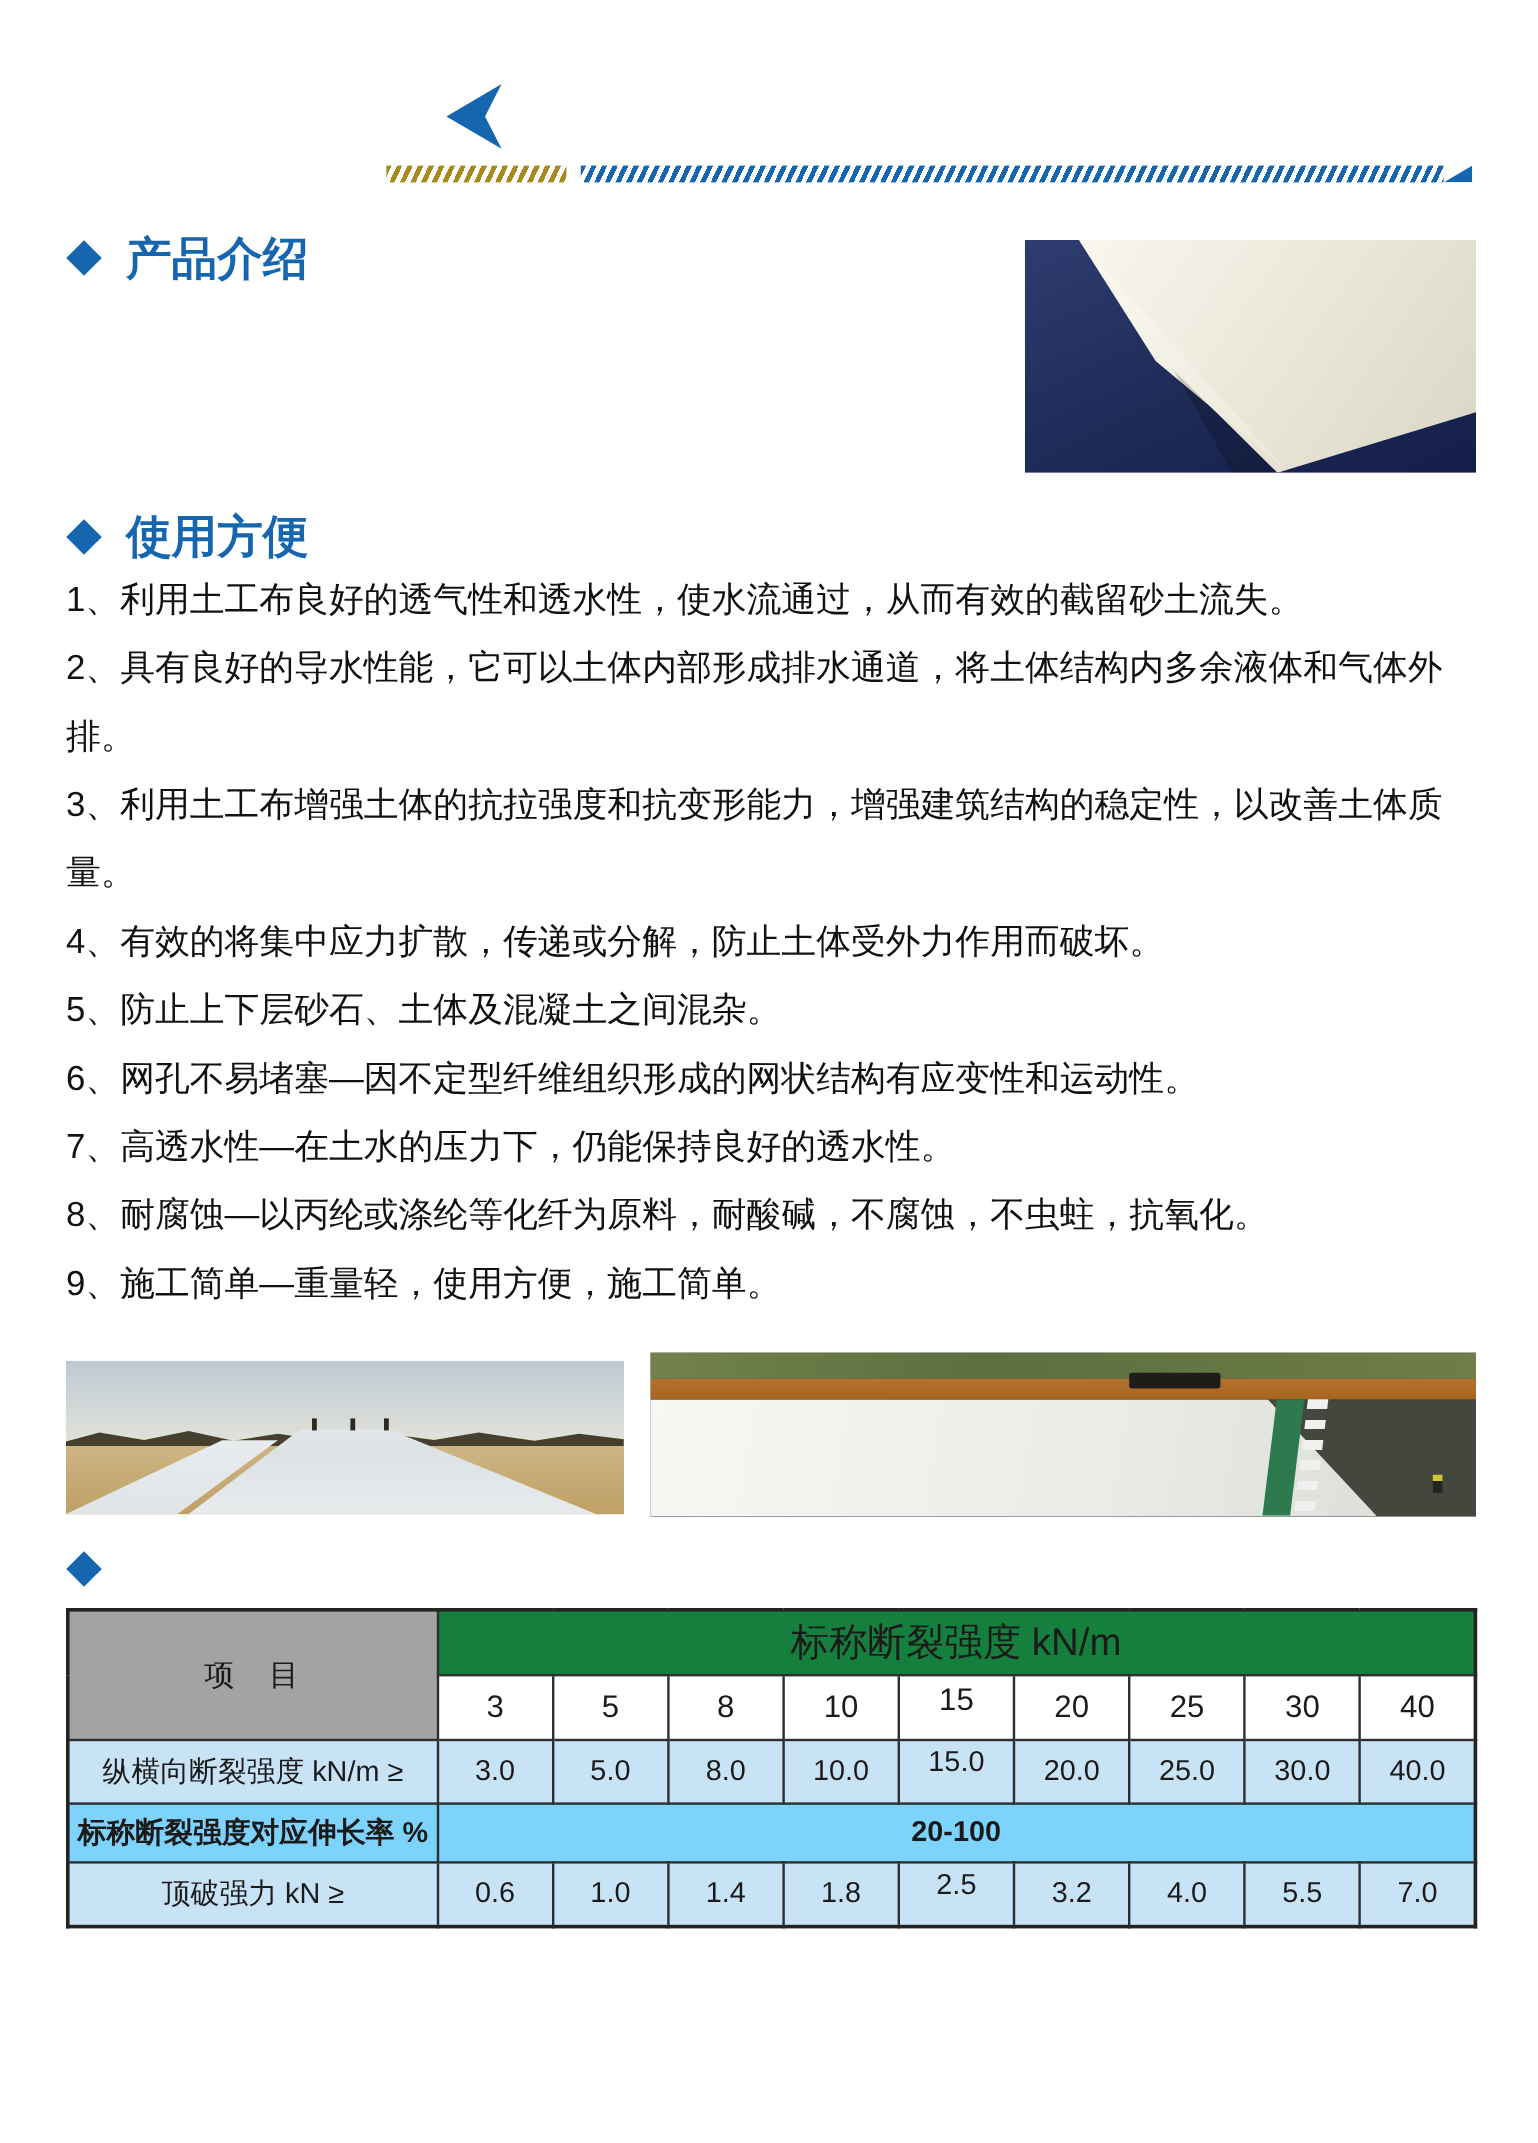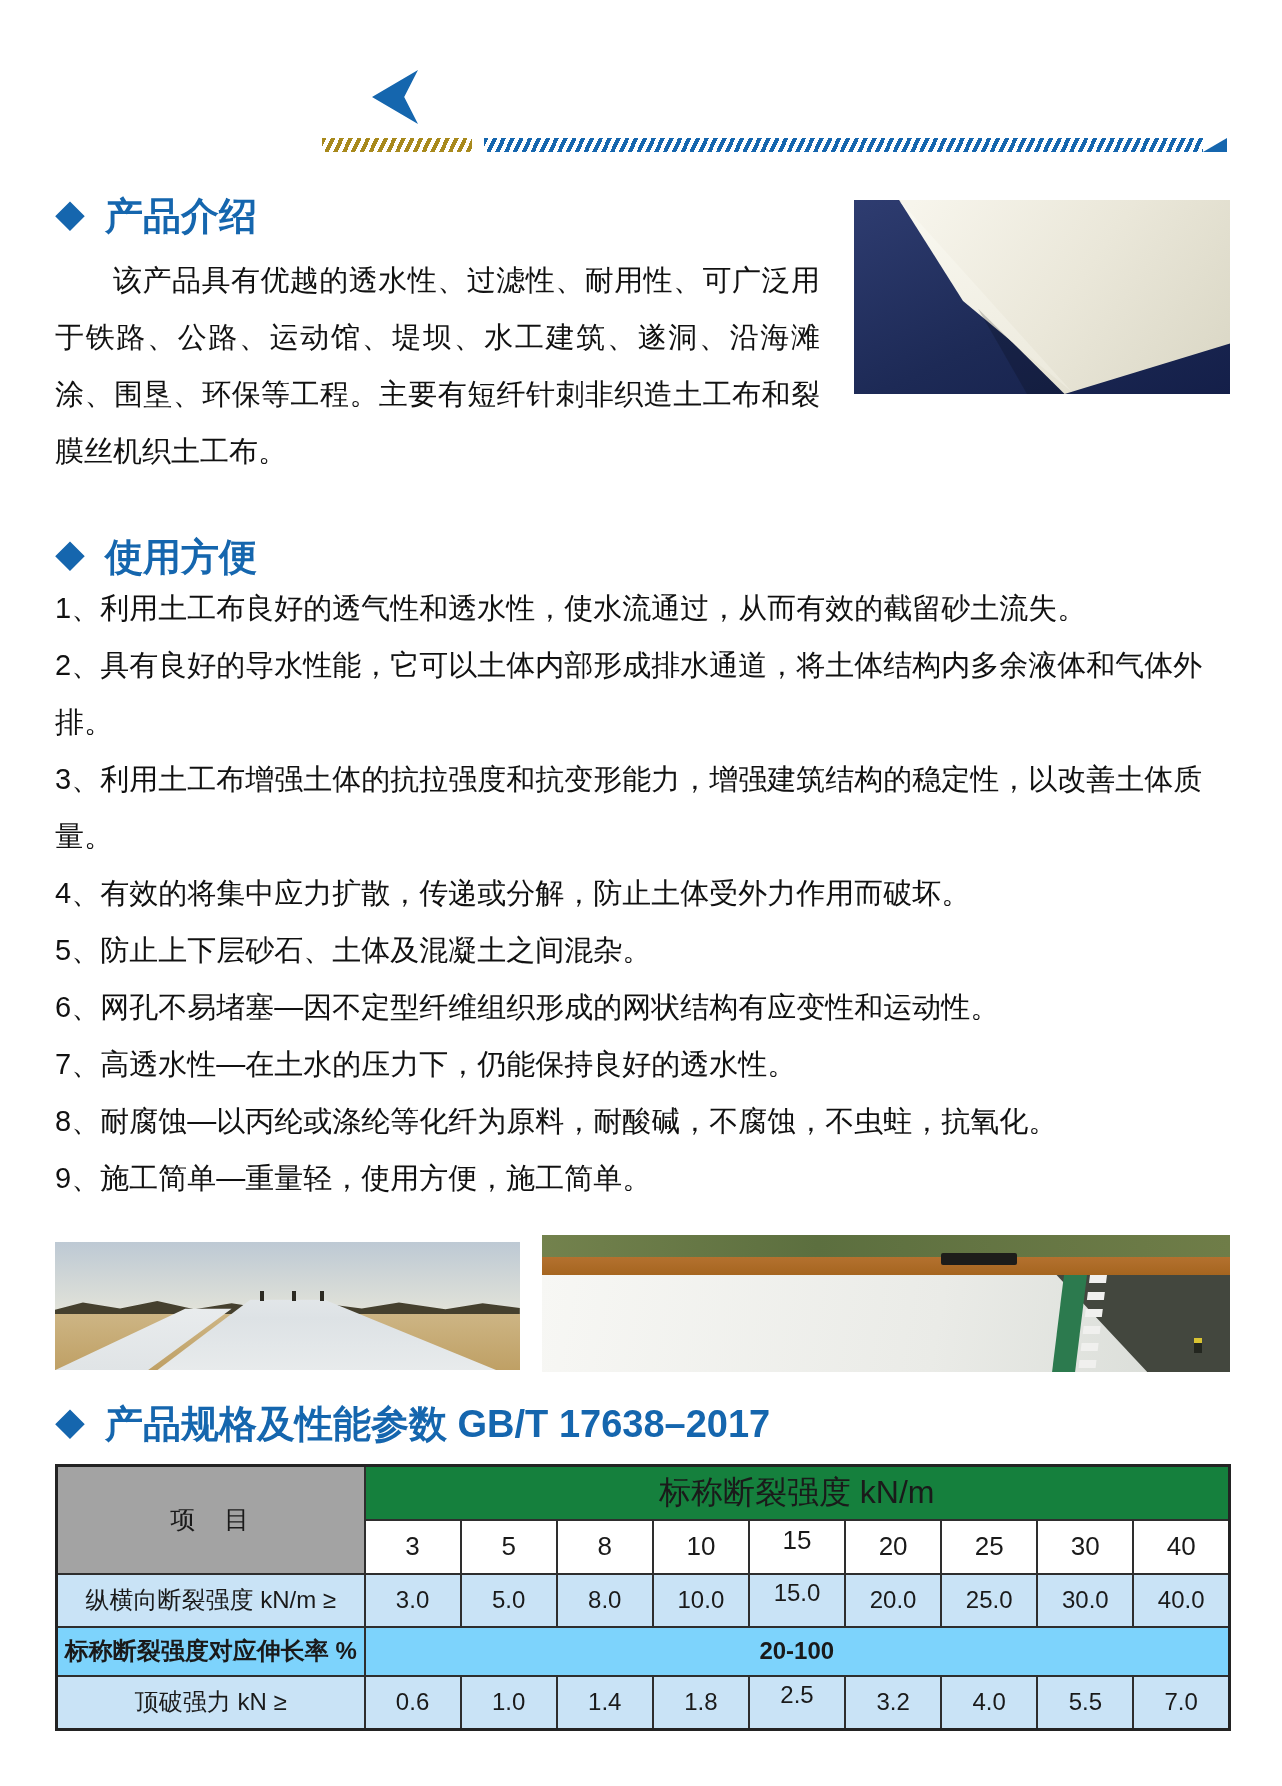--- a/index.html
+++ b/index.html
@@ -122,21 +122,20 @@
     <div class="product-photo">
       <div class="pp-bg"></div>
       <div class="pp-sheet"></div>
       <div class="pp-fold"></div>
       <div class="pp-shadow"></div>
     </div>
     <div class="sec-head">
       <span class="diamond">◆</span>
       <span>产品介绍</span>
     </div>
-    <p class="intro-body">该产品具有优越的透水性、过滤性、耐用性、可广泛用于铁路、公路、运动馆、堤坝、水工建筑、遂洞、沿海滩涂、围垦、环保等工程。主要有短纤针刺非织造土工布和裂膜丝机织土工布。</p>
     <div class="clear"></div>
   </div>
 
   <div class="section features">
     <div class="sec-head">
       <span class="diamond">◆</span>
       <span>使用方便</span>
     </div>
     <div class="feature-item">1、利用土工布良好的透气性和透水性，使水流通过，从而有效的截留砂土流失。</div>
     <div class="feature-item">2、具有良好的导水性能，它可以土体内部形成排水通道，将土体结构内多余液体和气体外排。</div>
@@ -168,21 +167,20 @@
       <div class="pr-sheet"></div>
       <div class="pr-stripe"></div>
       <div class="pr-dashes"></div>
       <div class="pr-person"></div>
     </div>
   </div>
 
   <div class="section specs">
     <div class="sec-head">
       <span class="diamond">◆</span>
-      <span>产品规格及性能参数 GB/T 17638–2017</span>
     </div>
   </div>
 
   <table class="spec-table">
     <colgroup>
       <col class="c-label">
         <col>
         <col>
         <col>
         <col>

